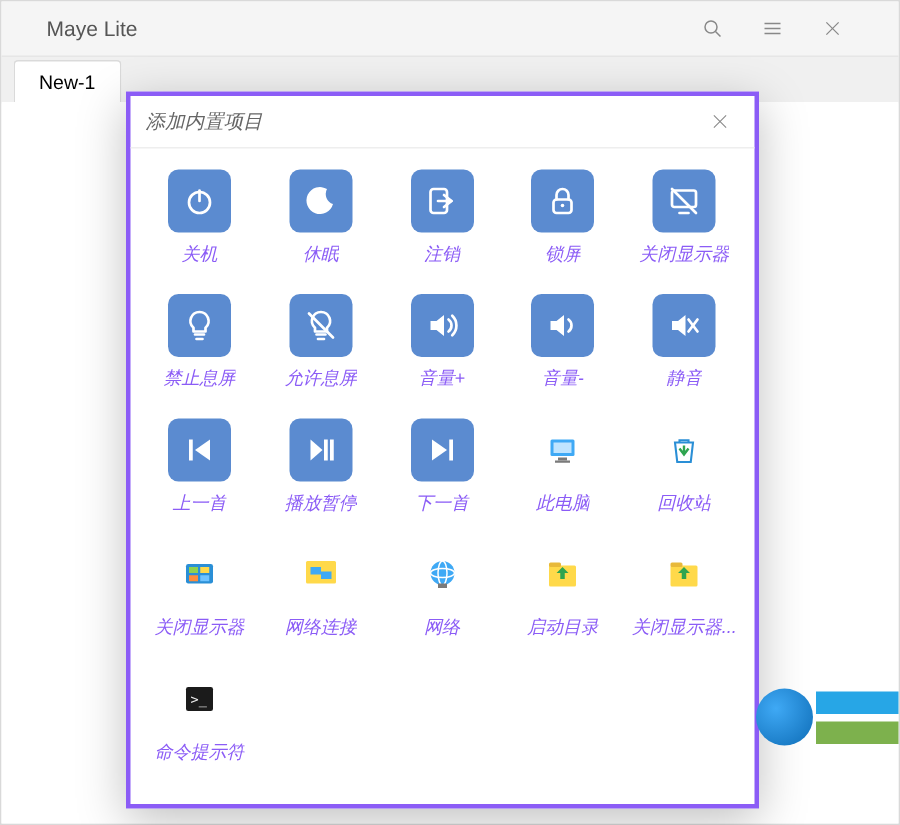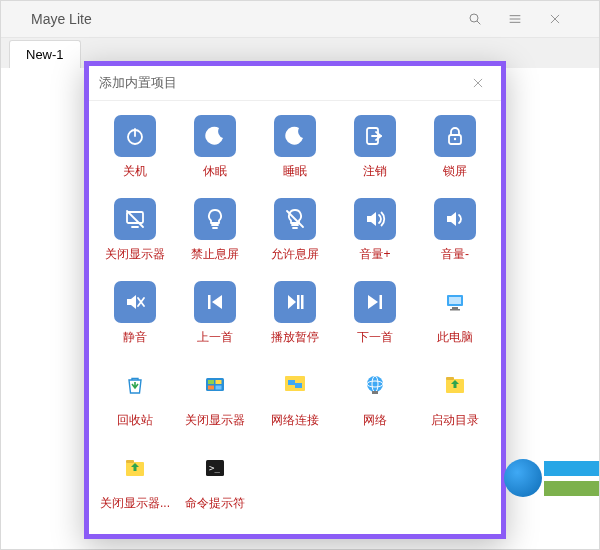--- a/index.html
+++ b/index.html
@@ -4,30 +4,30 @@
 <style>
 html,body{margin:0;padding:0;font-family:"Segoe UI","Microsoft YaHei",sans-serif;font-size:13px;color:#333;background:#fff;}
 .app{width:600px;height:550px;border:1px solid #d9d9d9;box-sizing:border-box;position:relative;background:#fafafa;}
 .titlebar{height:36px;display:flex;align-items:center;padding:0 24px;border-bottom:1px solid #e6e6e6;background:#f5f5f5;}
 .titlebar .title{flex:1;font-size:14px;color:#555;padding-left:6px;}
 .titlebar .tb-btn{width:40px;height:36px;display:flex;align-items:center;justify-content:center;color:#777;}
 .tabbar{height:30px;display:flex;align-items:flex-end;border-bottom:1px solid #dadada;background:#f0f0f0;}
 .tab{padding:6px 16px;font-size:13px;border:1px solid #dadada;border-bottom:none;background:#fff;margin-left:8px;border-radius:3px 3px 0 0;color:#000000;}
 .content{position:absolute;left:0;top:67px;right:0;bottom:0;background:#fff;}
 
-.dialog{position:absolute;left:83px;top:60px;width:422px;height:478px;border:5px solid #8b5cf6;background:#fff;box-shadow:0 8px 30px rgba(0,0,0,.25);box-sizing:border-box;}
+.dialog{position:absolute;left:83px;top:60px;width:422px;height:478px;border:3px solid #8b5cf6;background:#fff;box-shadow:0 8px 30px rgba(0,0,0,.25);box-sizing:border-box;font-style:italic;}
 .dlg-title{height:34px;display:flex;align-items:center;padding:0 10px;border-bottom:1px solid #eee;}
 .dlg-title .dt{flex:1;color:#666;font-size:13px;}
 .dlg-title .close{width:26px;height:26px;display:flex;align-items:center;justify-content:center;color:#888;}
 .dlg-body{padding:14px 8px;}
 .grid{display:grid;grid-template-columns:repeat(5,1fr);row-gap:18px;column-gap:4px;}
 .cell{display:flex;flex-direction:column;align-items:center;width:76px;}
 .ic{width:42px;height:42px;border-radius:7px;display:flex;align-items:center;justify-content:center;margin-bottom:6px;}
 .blue{background:#5b8bd0;color:#fff;}
-.lbl{font-size:12px;color:#b91c1c;text-align:center;white-space:nowrap;overflow:hidden;text-overflow:ellipsis;max-width:74px;}
+.lbl{font-size:12px;color:#8b5cf6;text-align:center;white-space:nowrap;overflow:hidden;text-overflow:ellipsis;max-width:74px;}
 svg{display:block;}
 .ic svg{width:24px;height:24px;}
 .sys{width:42px;height:42px;display:flex;align-items:center;justify-content:center;}
 
 .art{position:absolute;right:0;bottom:35px;width:95px;height:55px;}
 .art .a1{position:absolute;left:0;top:0;width:38px;height:38px;background:radial-gradient(circle at 35% 35%,#3fa9f5,#0d6cb6);border-radius:50%;}
 .art .a2{position:absolute;right:0;top:2px;width:55px;height:15px;background:#27a6e6;}
 .art .a3{position:absolute;right:0;top:22px;width:55px;height:15px;background:#7db14d;}
 </style>
 </head>
@@ -86,28 +86,20 @@
             <div class="ic blue">
               <svg viewBox="0 0 24 24">
                 <path d="M16 4 A9 9 0 1 0 20 14 A7 7 0 0 1 16 4Z" fill="#fff"></path>
               </svg>
             </div>
             <div class="lbl">休眠</div>
           </div>
           <div class="cell">
             <div class="ic blue">
               <svg viewBox="0 0 24 24">
-                <path d="M16 4 A9 9 0 1 0 20 14 A7 7 0 0 1 16 4Z" fill="#fff"></path>
-              </svg>
-            </div>
-            <div class="lbl">睡眠</div>
-          </div>
-          <div class="cell">
-            <div class="ic blue">
-              <svg viewBox="0 0 24 24">
                 <rect x="4" y="4" width="11" height="16" rx="2" stroke="#fff" stroke-width="1.8" fill="none" stroke-linecap="round" stroke-linejoin="round"></rect>
                 <polyline points="13,8 18,12 13,16" stroke="#fff" stroke-width="1.8" fill="none" stroke-linecap="round" stroke-linejoin="round"></polyline>
                 <line x1="9" y1="12" x2="18" y2="12" stroke="#fff" stroke-width="1.8" fill="none" stroke-linecap="round" stroke-linejoin="round"></line>
               </svg>
             </div>
             <div class="lbl">注销</div>
           </div>
           <div class="cell">
             <div class="ic blue">
               <svg viewBox="0 0 24 24">

